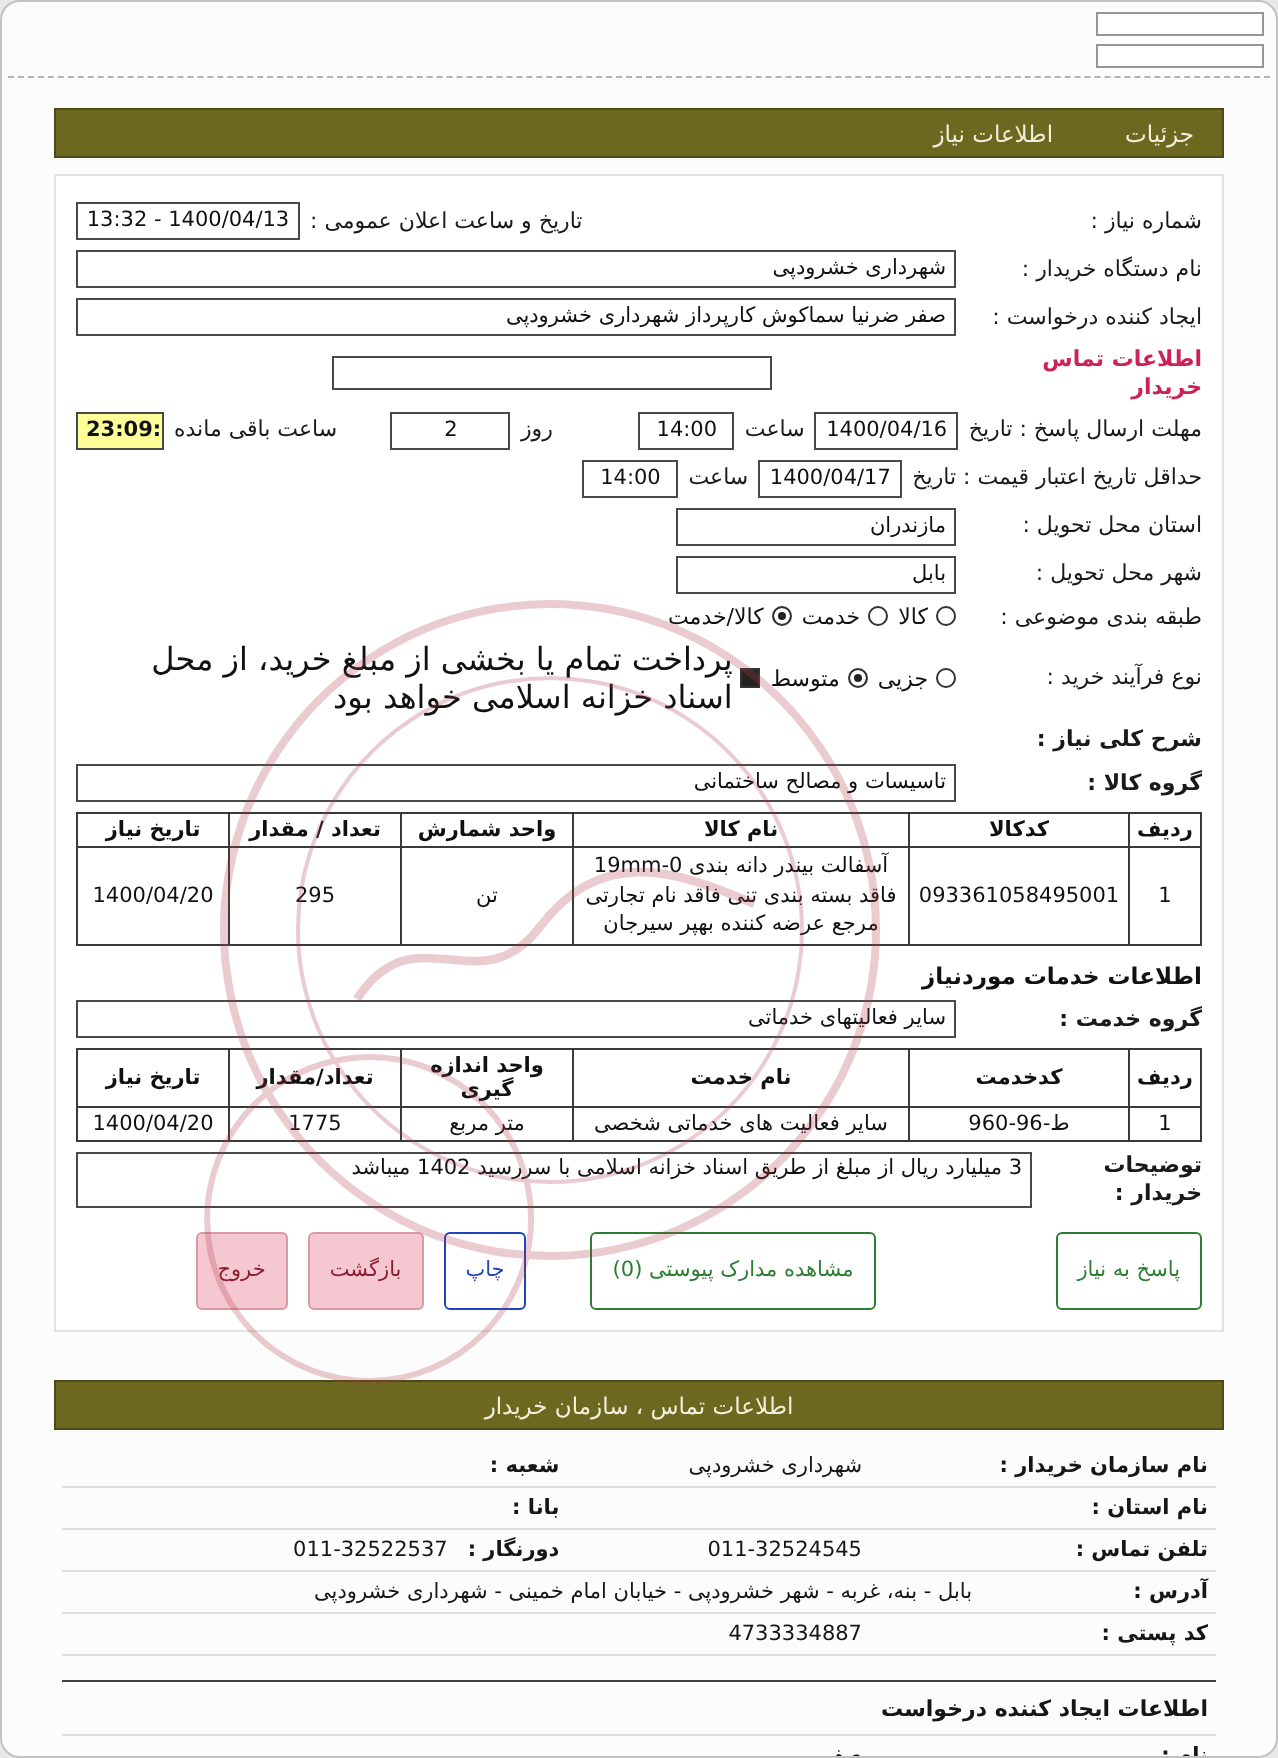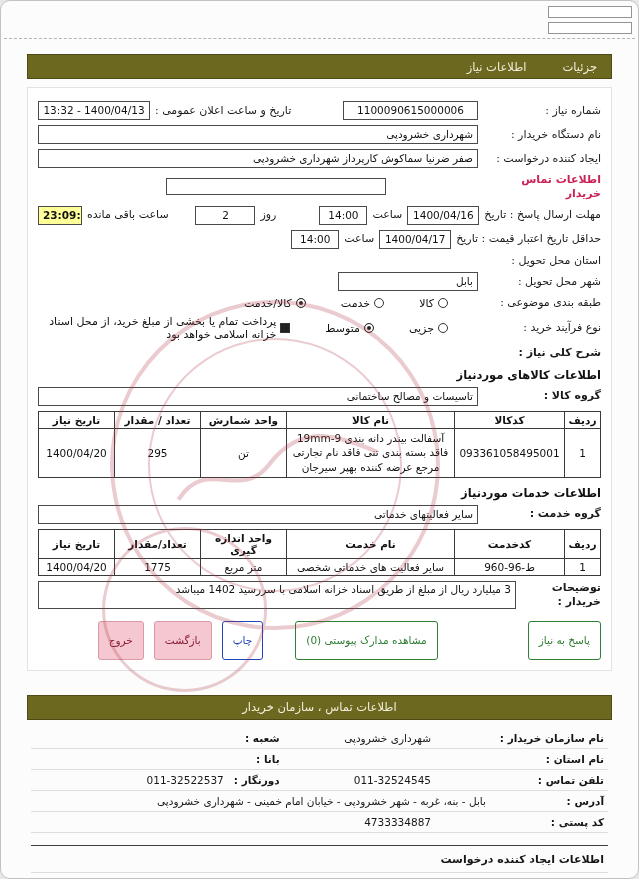--- a/index.html
+++ b/index.html
@@ -38,26 +38,26 @@
   .ibox{border:1px solid #4a4a4a;background:#fff;min-height:17px;line-height:15px;padding:1px 4px;font-size:10.5px;color:#111;white-space:nowrap;overflow:hidden;}
   .ltr{direction:ltr;unicode-bidi:isolate;text-align:center;}
   .grow{flex:1;}
   .center-text{text-align:center;}
   .w135{width:135px;} .w112{width:112px;} .w140{width:140px;} .w72{width:72px;}
   .w48{width:48px;} .w60{width:60px;} .w55{width:44px;font-weight:bold;} .w220{width:220px;}
   .yellow{background:var(--remaining-bg);}
   .link{color:var(--link-red);cursor:pointer;}
   .notes-box{min-height:28px;white-space:normal;line-height:13px;text-align:right;}
 
-  .opt{display:flex;align-items:center;gap:4px;margin-right:30px;cursor:pointer;}
+  .opt{display:flex;align-items:center;gap:4px;margin-right:0;cursor:pointer;}
   .radio{width:10px;height:10px;min-width:10px;border:1px solid #333;border-radius:50%;display:inline-block;background:#fff;}
   .radio.sel{background:#222;box-shadow:inset 0 0 0 2px #fff;}
   .cbx{width:10px;height:10px;min-width:10px;border:1px solid #333;display:inline-block;background:#fff;}
   .cbx.checked{background:#222;}
-  .note-text{font-size:11px;}
+  .note-text{font-size:16px;}
 
   .sec-title{font-weight:bold;font-size:11.5px;margin:8px 0 4px;}
   table{width:100%;border-collapse:collapse;font-size:10.5px;}
   th,td{border:1px solid #3a3a3a;padding:2px 3px;text-align:center;vertical-align:middle;background:transparent;}
   th{font-weight:bold;font-size:10.5px;}
   td.name{line-height:1.4;}
 
   .btnrow{display:flex;align-items:center;margin:12px 0 4px;gap:10px;}
   .btn{height:39px;line-height:19px;padding:0 10px;font-size:10.5px;border-radius:3px;border:1px solid;background:#fff;cursor:pointer;font-family:inherit;white-space:nowrap;}
   .btn.green{color:var(--button-green);border-color:var(--button-green);}
@@ -104,21 +104,20 @@
       <div class="stamp-outer"></div>
       <div class="stamp-inner"></div>
       <div class="stamp-small"></div>
       <svg class="stamp-squiggle" viewBox="0 0 200 60">
         <path d="M5 40 C 40 5, 60 55, 95 25 S 160 10, 195 35" fill="none" stroke="currentColor" stroke-width="4"></path>
       </svg>
     </div>
 
     <div class="frow">
       <span class="flabel main">شماره نیاز :</span>
-      <span class="ibox w135 ltr">1100090615000006</span>
       <span class="flabel push">تاریخ و ساعت اعلان عمومی :</span>
       <span class="ibox w112 ltr">13:32 - 1400/04/13</span>
     </div>
 
     <div class="frow">
       <span class="flabel main">نام دستگاه خریدار :</span>
       <span class="ibox grow">شهرداری خشرودپی</span>
     </div>
 
     <div class="frow">
@@ -144,20 +143,21 @@
 
     <div class="frow">
       <span class="flabel">حداقل تاریخ اعتبار قیمت : تاریخ</span>
       <span class="ibox w72 ltr">1400/04/17</span>
       <span class="flabel">ساعت</span>
       <span class="ibox w48 ltr">14:00</span>
     </div>
 
     <div class="frow">
       <span class="flabel main">استان محل تحویل :</span>
+      <span class="ibox w140">مازندران</span>
     </div>
 
     <div class="frow">
       <span class="flabel main">شهر محل تحویل :</span>
       <span class="ibox w140">بابل</span>
     </div>
 
     <div class="frow">
       <span class="flabel main">طبقه بندی موضوعی :</span>
       <span class="opt">
@@ -187,21 +187,20 @@
       <span class="opt">
         <span class="cbx checked"></span>
         <span class="note-text">پرداخت تمام یا بخشی از مبلغ خرید، از محل اسناد خزانه اسلامی خواهد بود</span>
       </span>
     </div>
 
     <div class="frow">
       <span class="flabel main bold">شرح کلی نیاز :</span>
     </div>
 
-    <div class="sec-title">اطلاعات کالاهای موردنیاز</div>
 
     <div class="frow">
       <span class="flabel main bold">گروه کالا :</span>
       <span class="ibox grow">تاسیسات و مصالح ساختمانی</span>
     </div>
 
     <table>
       <colgroup>
         <col style="width:36px">
           <col style="width:110px">
@@ -215,21 +214,21 @@
         <th>ردیف</th>
         <th>کدکالا</th>
         <th>نام کالا</th>
         <th>واحد شمارش</th>
         <th>تعداد / مقدار</th>
         <th>تاریخ نیاز</th>
       </tr>
       <tr>
         <td>1</td>
         <td class="ltr">093361058495001</td>
-        <td class="name">آسفالت بیندر دانه بندی 9-19mm فاقد بسته بندی تنی فاقد نام تجارتی مرجع عرضه کننده بهپر سیرجان</td>
+        <td class="name">آسفالت بیندر دانه بندی 0-19mm فاقد بسته بندی تنی فاقد نام تجارتی مرجع عرضه کننده بهپر سیرجان</td>
         <td>تن</td>
         <td class="ltr">295</td>
         <td class="ltr">1400/04/20</td>
       </tr>
     </tbody>
       </table>
 
     <div class="sec-title">اطلاعات خدمات موردنیاز</div>
 
     <div class="frow">

